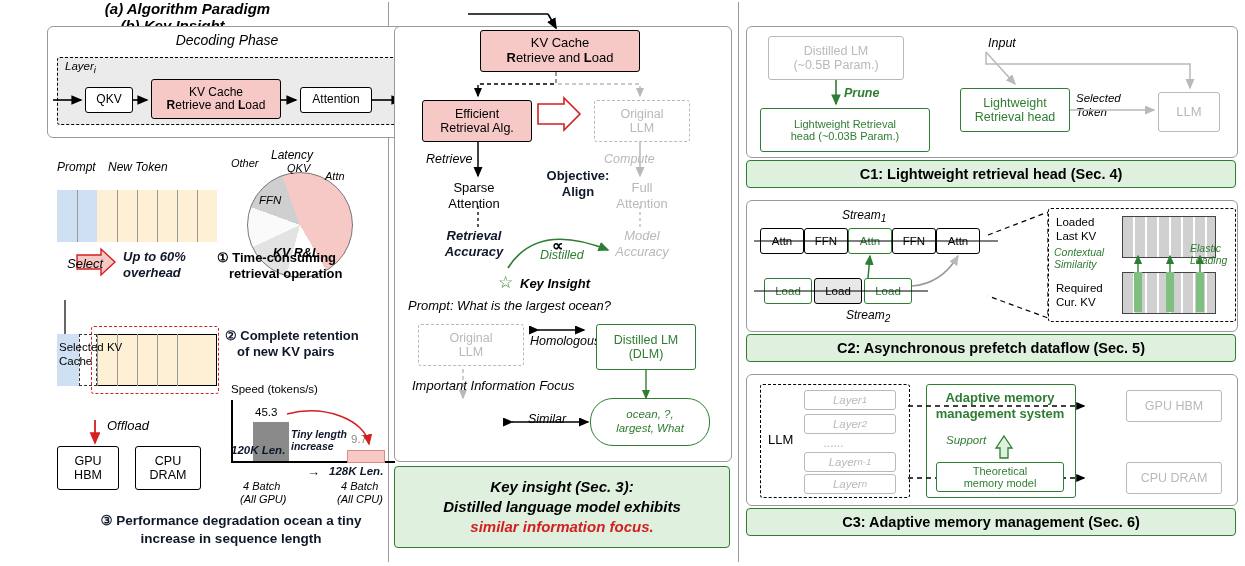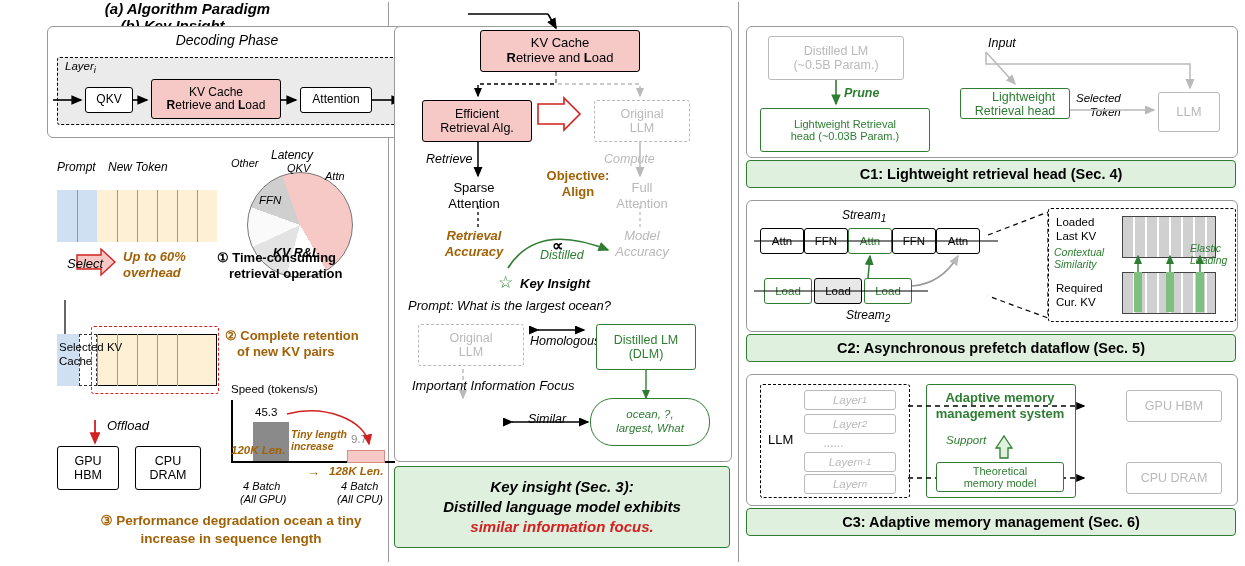--- a/index.html
+++ b/index.html
@@ -23,21 +23,21 @@
   .frame{border:1.6px solid #000;border-radius:3px;background:#fff;}
   .dash{border:1.6px dashed #000;border-radius:3px;background:#fff;}
   .grayframe{border:1.6px solid #b9b9b9;border-radius:3px;background:#fff;color:#b9b9b9;}
   .graydash{border:1.6px dashed #b9b9b9;border-radius:3px;background:#fff;color:#b9b9b9;}
   .greenframe{border:1.8px solid #2e7d32;border-radius:3px;background:#fff;color:#2e7d32;}
   .pink{background:#f6c8c6;border:1.6px solid #000;border-radius:3px;}
   .greenfill{background:#dff0df;border:1.8px solid #2e7d32;border-radius:4px;color:#1b5e20;}
   .lbl{position:absolute;font-size:12.5px;}
   .it{font-style:italic;}
   .bd{font-weight:bold;}
-  .red{color:#a16207;}
+  .red{color:#0f172a;}
   .green{color:#2e7d32;}
   .gray{color:#b9b9b9;}
   .divider{position:absolute;width:0;border-left:1.6px solid #9a9a9a;}
   svg{position:absolute;left:0;top:0;overflow:visible;}
   .outer{position:absolute;border:1.8px solid #9a9a9a;border-radius:6px;background:#fff;}
 </style>
 </head>
 <body>
 
 <div class="ptitle" style="left:8px;top:6px;width:375px;">(a) Algorithm Paradigm</div>
@@ -306,27 +306,27 @@
       </div>
   </div>
   <div class="lbl it green bd" style="left:106px;top:86px;font-size:12.5px;">Prune</div>
   <div class="box greenframe" style="left:22px;top:108px;width:170px;height:44px;font-size:11px;">
     <div>
         <div>Lightweight Retrieval</div>
         <div>head (~0.03B Param.)</div>
       </div>
   </div>
   <div class="lbl it" style="left:250px;top:36px;font-size:12.5px;">Input</div>
-  <div class="box greenframe" style="left:222px;top:88px;width:110px;height:31px;font-size:12.5px;text-align:right;">
+  <div class="box greenframe" style="left:222px;top:88px;width:110px;height:44px;font-size:12.5px;">
     <div>
         <div>Lightweight</div>
         <div>Retrieval head</div>
       </div>
   </div>
-  <div class="lbl it" style="left:338px;top:92px;font-size:11.5px;line-height:1.2;text-align:right;">
+  <div class="lbl it" style="left:338px;top:92px;font-size:11.5px;line-height:1.2;">
     <div>Selected</div>
     <div>Token</div>
   </div>
   <div class="box grayframe" style="left:420px;top:92px;width:62px;height:40px;font-size:13px;">
       <span>LLM</span>
     </div>
   <svg width="507" height="566">
     <line x1="98" y1="80" x2="98" y2="104" stroke="#2e7d32" stroke-width="1.6" marker-end="url(#ahg)"></line>
     <path d="M248,52 L248,64 L452,64 L452,88" fill="none" stroke="#b9b9b9" stroke-width="1.5" marker-end="url(#ahgr)"></path>
     <line x1="248" y1="52" x2="277" y2="84" stroke="#b9b9b9" stroke-width="1.5" marker-end="url(#ahgr)"></line>

